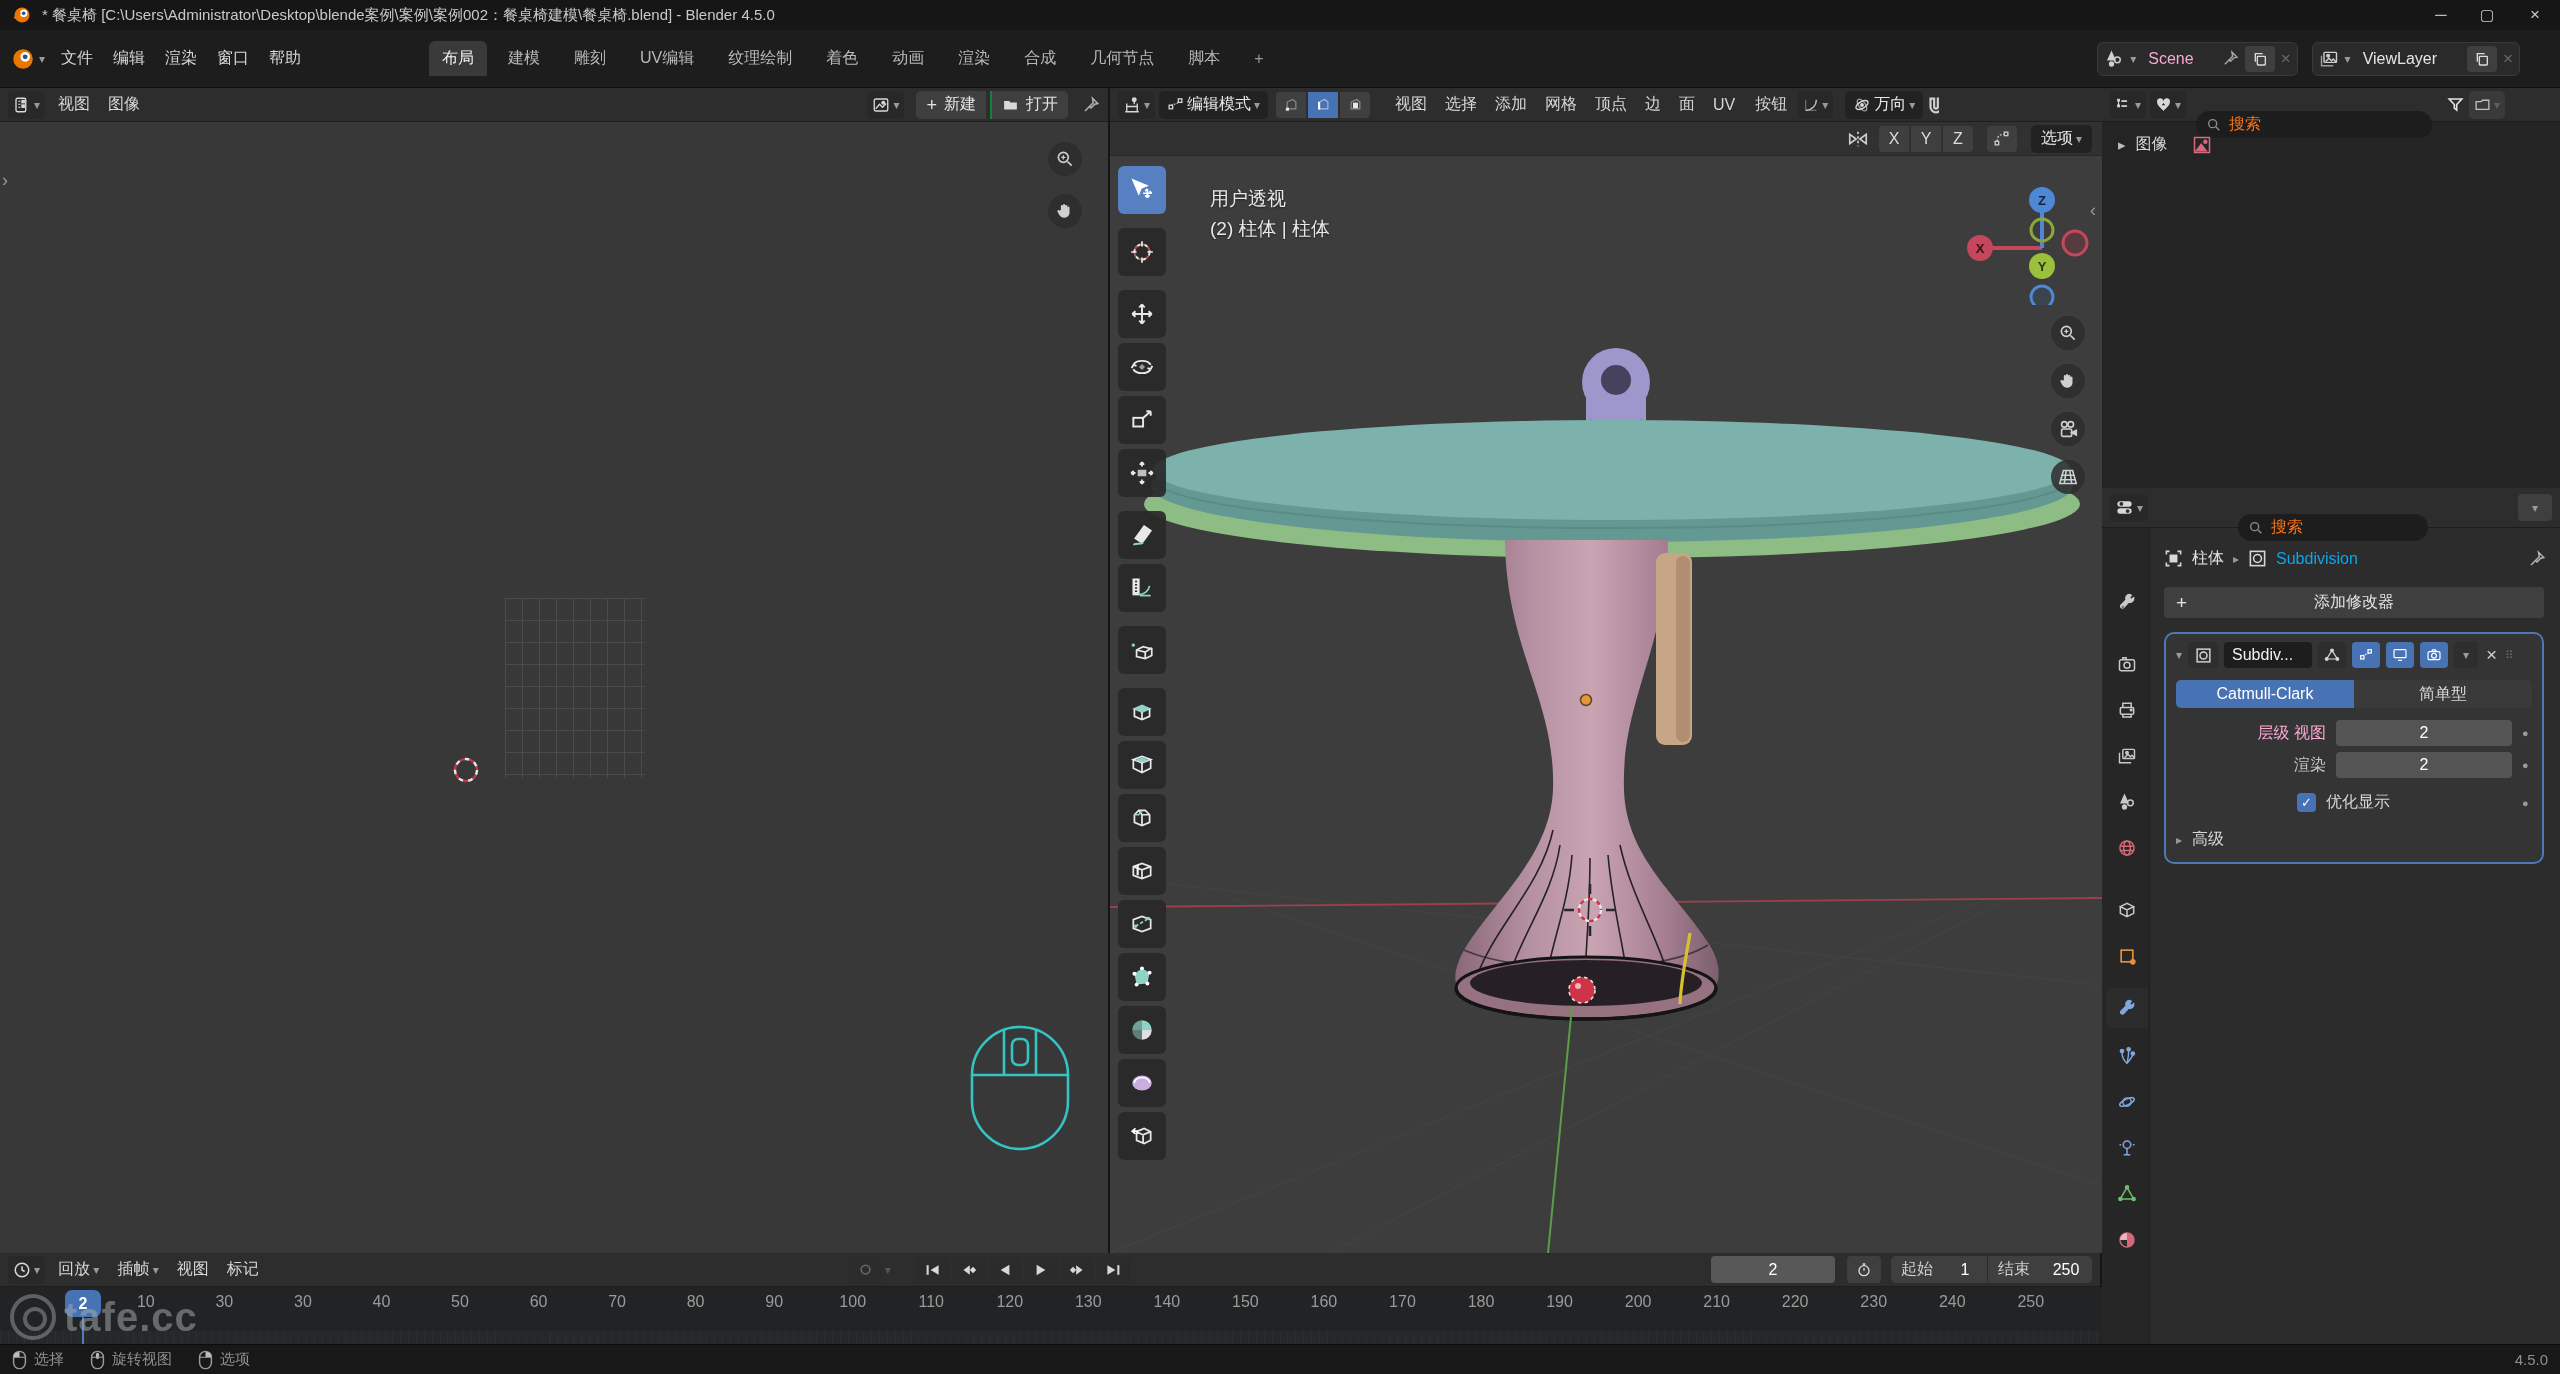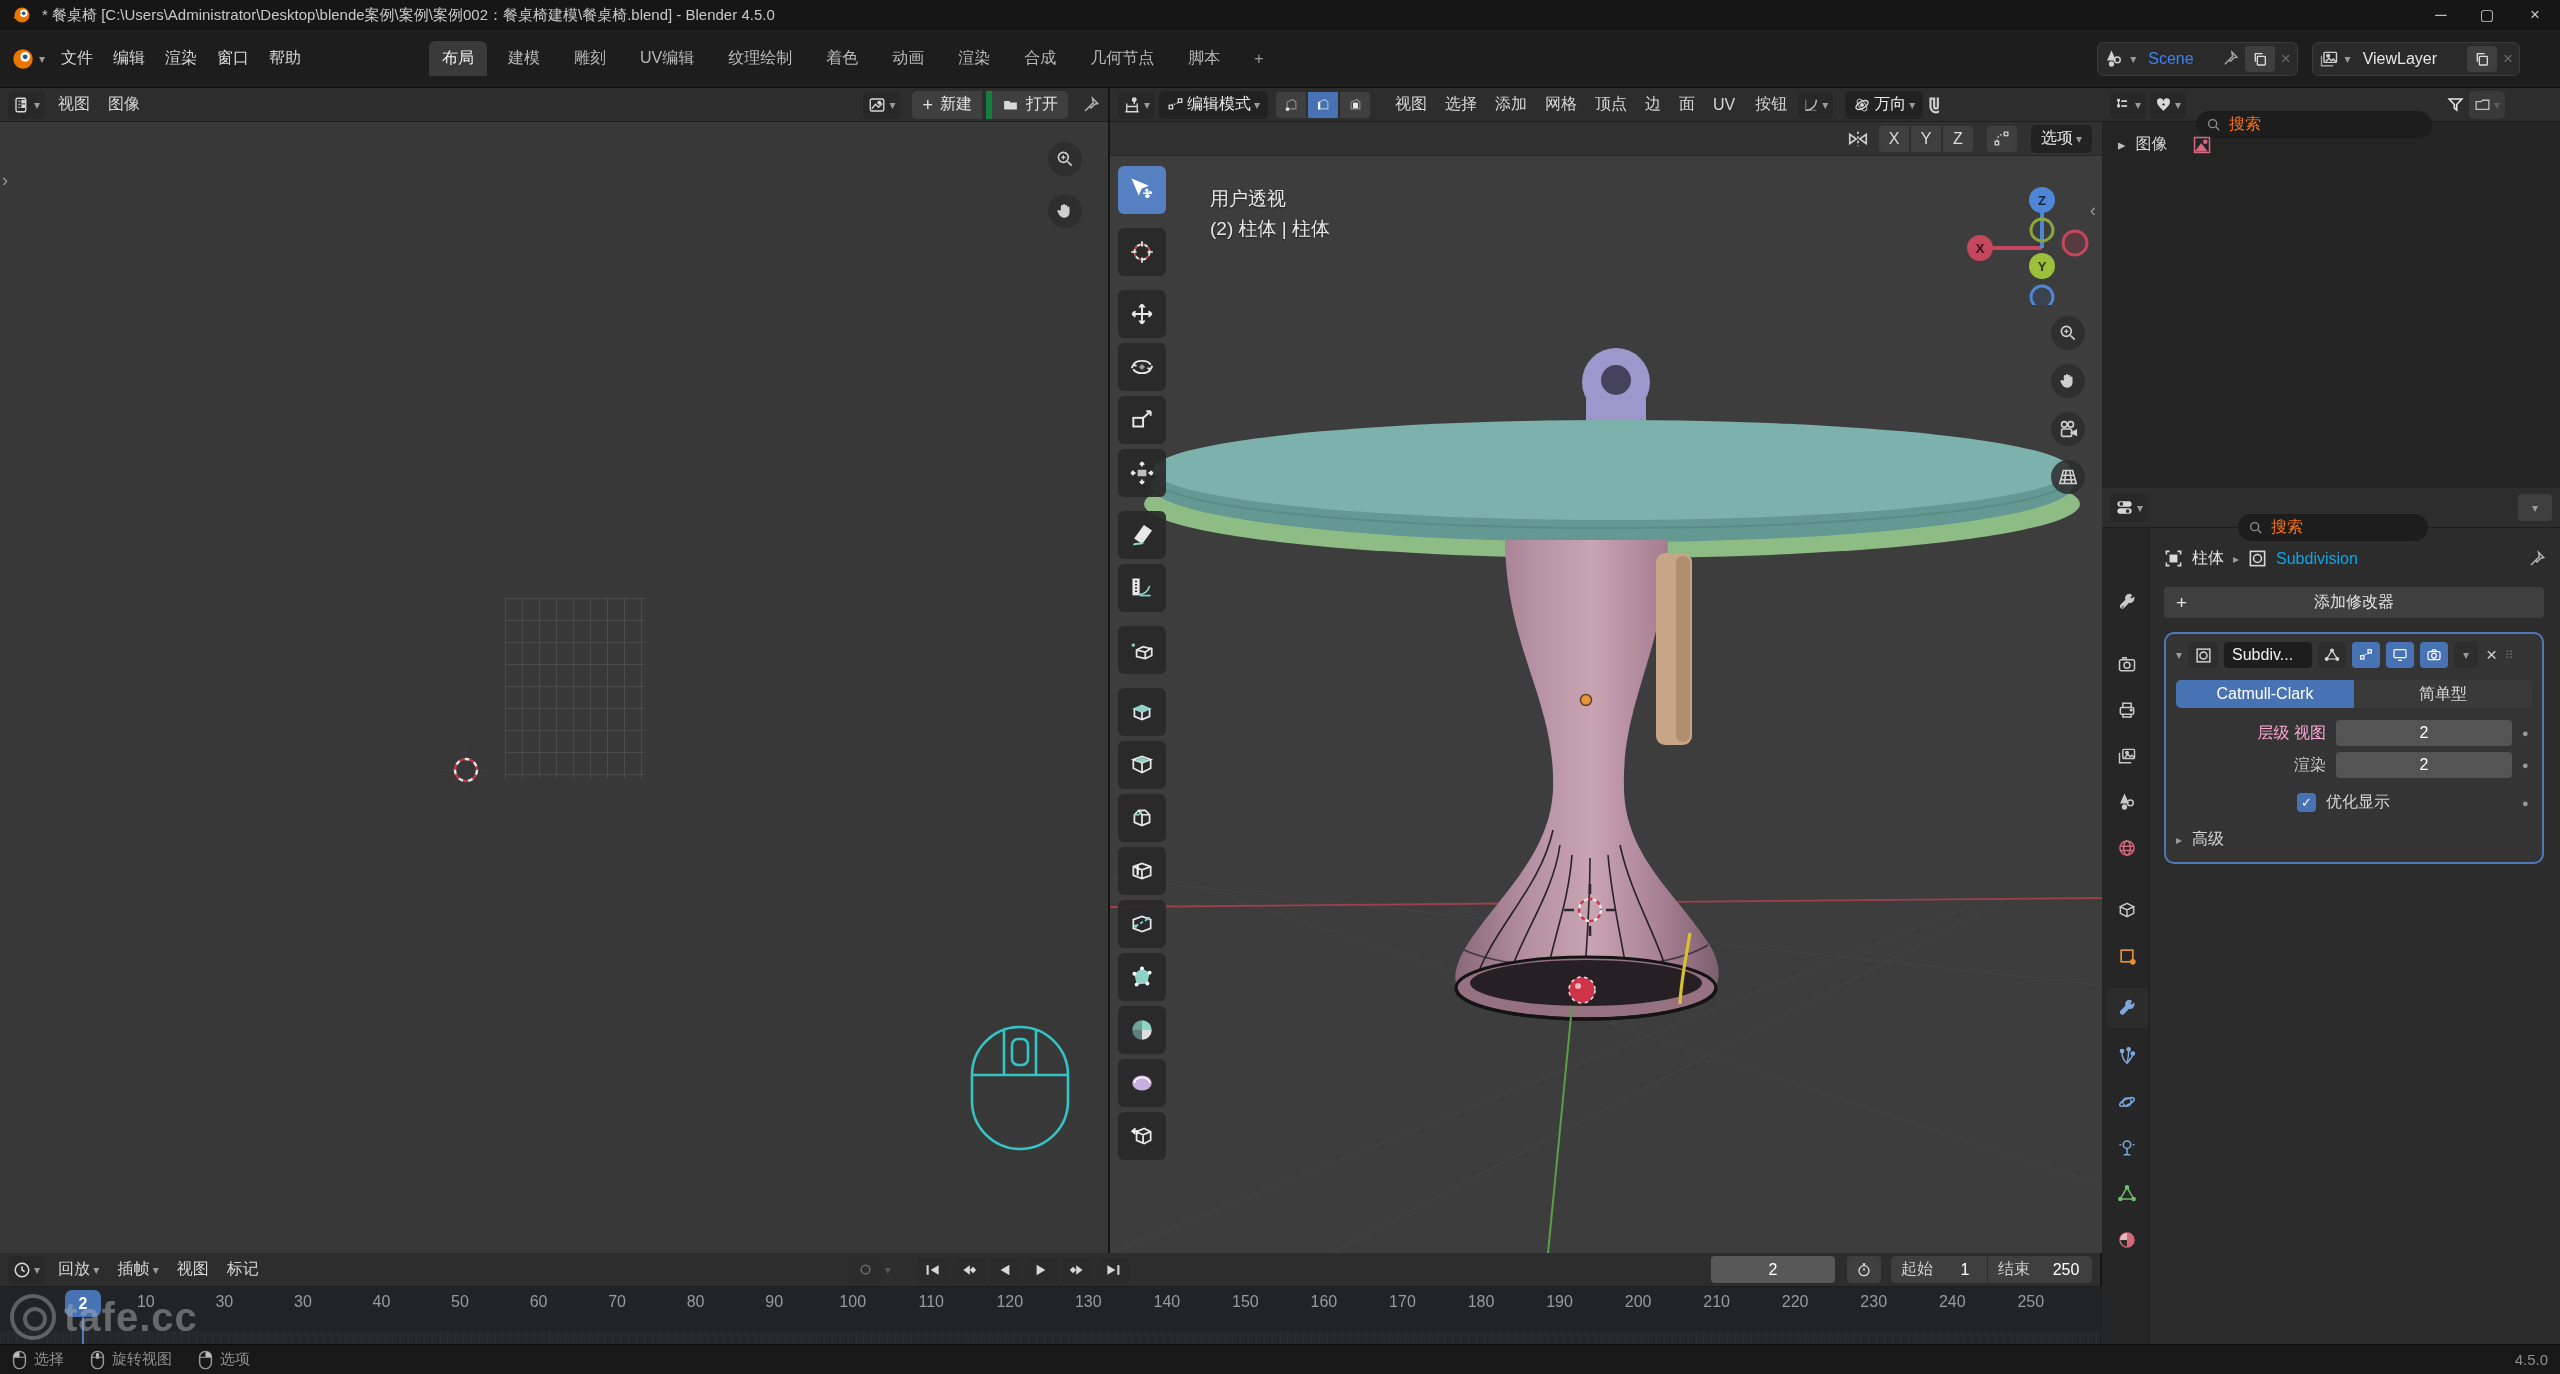--- a/index.html
+++ b/index.html
@@ -120,21 +120,21 @@
         <span class="ws-tab" style="color: rgb(154, 154, 154);">+</span>
       </span>
     <span class="grow"></span>
     <span class="pill" style="margin-right:14px">
       <svg width="20" height="20" viewBox="0 0 24 24" fill="none" stroke="#cfcfcf" stroke-width="1.8">
           <path d="M9 4 L13 13 H5 Z" fill="#cfcfcf"></path>
           <circle cx="16" cy="13" r="3.5"></circle>
           <circle cx="9" cy="18" r="2.3" fill="#cfcfcf"></circle>
         </svg>
       <span class="chev">▾</span>
-      <span style="color:#3b82f6;padding:0 22px 0 6px">Scene</span>
+      <span style="color:#f9a8d4;padding:0 22px 0 6px">Scene</span>
       <span>
           <svg width="17" height="17" viewBox="0 0 24 24" fill="none" stroke="#a8a8a8" stroke-width="2">
             <path d="M14 3 l7 7 -4 1 -5 5 -2 -2 5 -5 z"></path>
             <path d="M10 14 L4 20"></path>
           </svg>
         </span>
       <span class="btn" style="width:30px;height:26px">
           <svg width="16" height="16" viewBox="0 0 24 24" fill="none" stroke="#dcdcdc" stroke-width="2">
             <rect x="8" y="8" width="12" height="13" rx="1"></rect>
             <path d="M5 16 V4 h11"></path>
@@ -182,21 +182,21 @@
             <rect x="3" y="4" width="18" height="16" rx="2"></rect>
             <circle cx="15" cy="9" r="1.8" fill="#d8d8d8"></circle>
             <path d="M5 17 l5 -6 4 4 5 -5"></path>
           </svg>
         <span class="chev">▾</span>
       </span>
       <span class="toolbtnbar" style="border-radius:5px 0 0 5px">
         <span style="font-size:18px;line-height:14px">+</span>
           <span>新建</span>
       </span>
-      <span class="toolbtnbar" style="border-radius:0 5px 5px 0;border-left:6px solid #15803d">
+      <span class="toolbtnbar" style="border-radius:0 5px 5px 0;border-left:2px solid #15803d">
         <svg width="17" height="17" viewBox="0 0 24 24">
             <path d="M3 7 h7 l2 2 h9 v10 h-18 z" fill="#d8d8d8"></path>
           </svg>
         <span>打开</span>
       </span>
       <span style="margin-left:10px">
           <svg width="18" height="18" viewBox="0 0 24 24" fill="none" stroke="#b5b5b5" stroke-width="2">
             <path d="M14 3 l7 7 -4 1 -5 5 -2 -2 5 -5 z"></path>
             <path d="M10 14 L4 20"></path>
           </svg>

